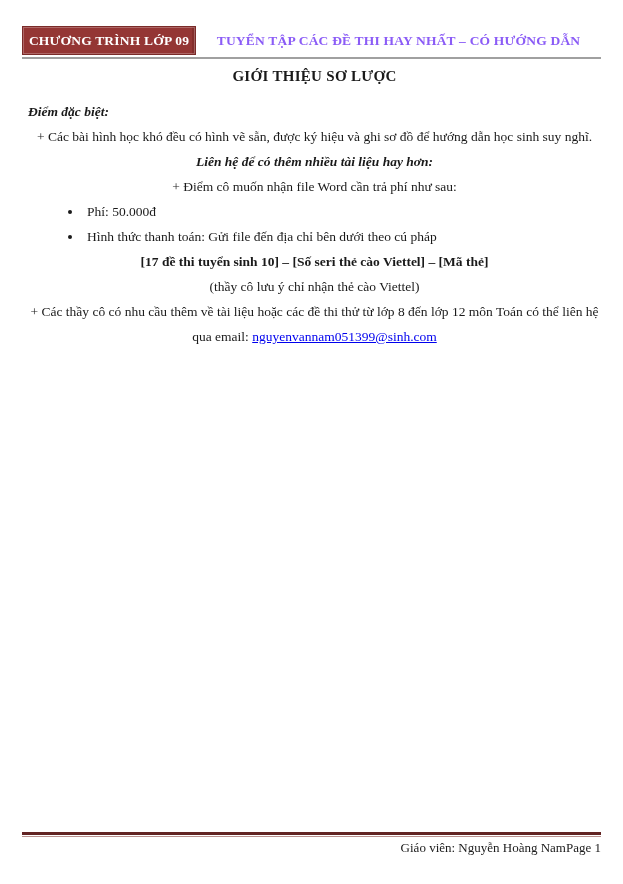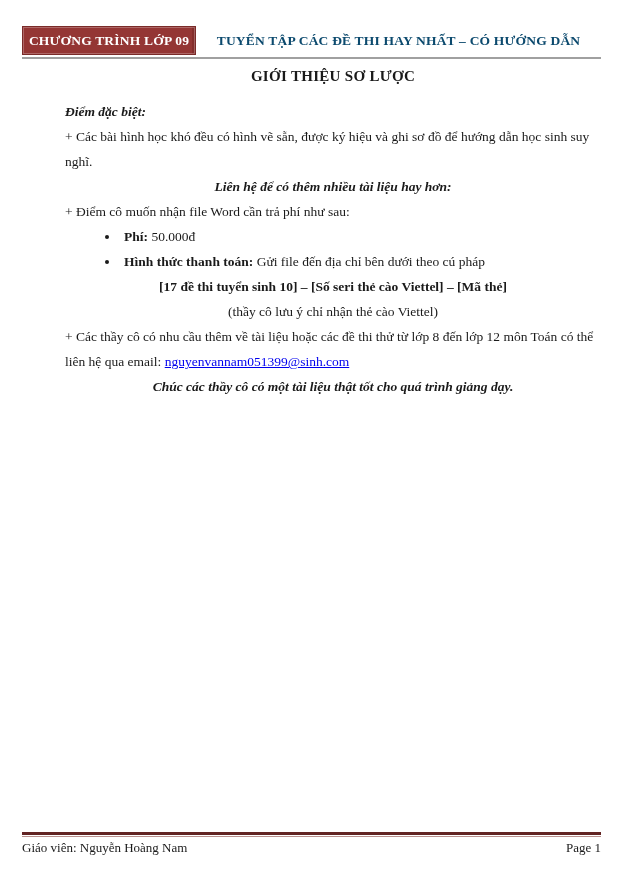--- a/index.html
+++ b/index.html
@@ -33,67 +33,66 @@
     width: 174px; height: 29px;
     display: flex; align-items: center; justify-content: center;
     letter-spacing: 0.2px;
     flex: 0 0 auto;
   }
   .header-title {
     flex: 1;
     display: flex; align-items: center; justify-content: center;
     font-weight: bold;
     font-size: 13.5px;
-    color: #0c4a6e;
+    color: #8b5cf6;
     letter-spacing: 0.2px;
   }
 
   
   .doc-body {
     position: absolute; top: 64px; left: 28px; right: 22px;
     font-size: 13.5px;
     line-height: 25px;
-    margin-left: 37px;
   }
   .doc-title {
     text-align: center;
     font-weight: bold;
     font-size: 15px;
     margin-bottom: 10px;
     letter-spacing: 0.3px;
   }
   .section-heading {
     font-weight: bold;
     font-style: italic;
   }
   .para { text-align: justify; }
-  .para-left { text-align: left; }
+  .para-left { text-align: center; }
   .center-bold-italic {
     text-align: center;
     font-weight: bold;
     font-style: italic;
   }
   .center-bold { text-align: center; font-weight: bold; }
   .center-italic { text-align: center; }
   ul.bullets {
     list-style: disc;
     margin-left: 55px;
   }
   ul.bullets li { padding-left: 4px; }
-  .b { font-weight: bold; }
+  .b { font-weight: normal; }
   a.email-link { color: #0000ee; text-decoration: underline; cursor: pointer; }
 
   
   .footer {
     position: absolute; left: 22px; right: 22px; top: 832px;
   }
   .footer-rule-thick { height: 3px; background: #622423; }
   .footer-rule-thin { height: 1px; background: #b9918f; margin-top: 1px; }
   .footer-row {
-    display: flex; justify-content: space-between;
+    display: flex; justify-content: flex-end;
     font-size: 13px;
     padding-top: 3px;
     color: #1a1a1a;
   }
 </style>
 </head>
 <body>
 
 <div class="page">
 
@@ -123,21 +122,20 @@
         <span class="b">Hình thức thanh toán:</span><span> Gửi file đến địa chỉ bên dưới theo cú pháp</span>
       </li>
     </ul>
 
     <div class="center-bold">[17 đề thi tuyển sinh 10] – [Số seri thẻ cào Viettel] – [Mã thẻ]</div>
 
     <div class="center-italic">(thầy cô lưu ý chỉ nhận thẻ cào Viettel)</div>
 
     <div class="para-left"><span>+ Các thầy cô có nhu cầu thêm về tài liệu hoặc các đề thi  thử từ lớp 8 đến lớp 12 môn Toán có thể liên hệ qua email: </span><a class="email-link">nguyenvannam051399@sinh.com</a></div>
 
-    <div class="center-bold-italic">Chúc các thầy cô có một tài liệu thật tốt cho quá trình giảng dạy.</div>
 
   </div>
 
   <div class="footer">
     <div class="footer-rule-thick"></div>
     <div class="footer-rule-thin"></div>
     <div class="footer-row">
       <span>Giáo viên: Nguyễn Hoàng Nam</span>
       <span>Page 1</span>
     </div>

